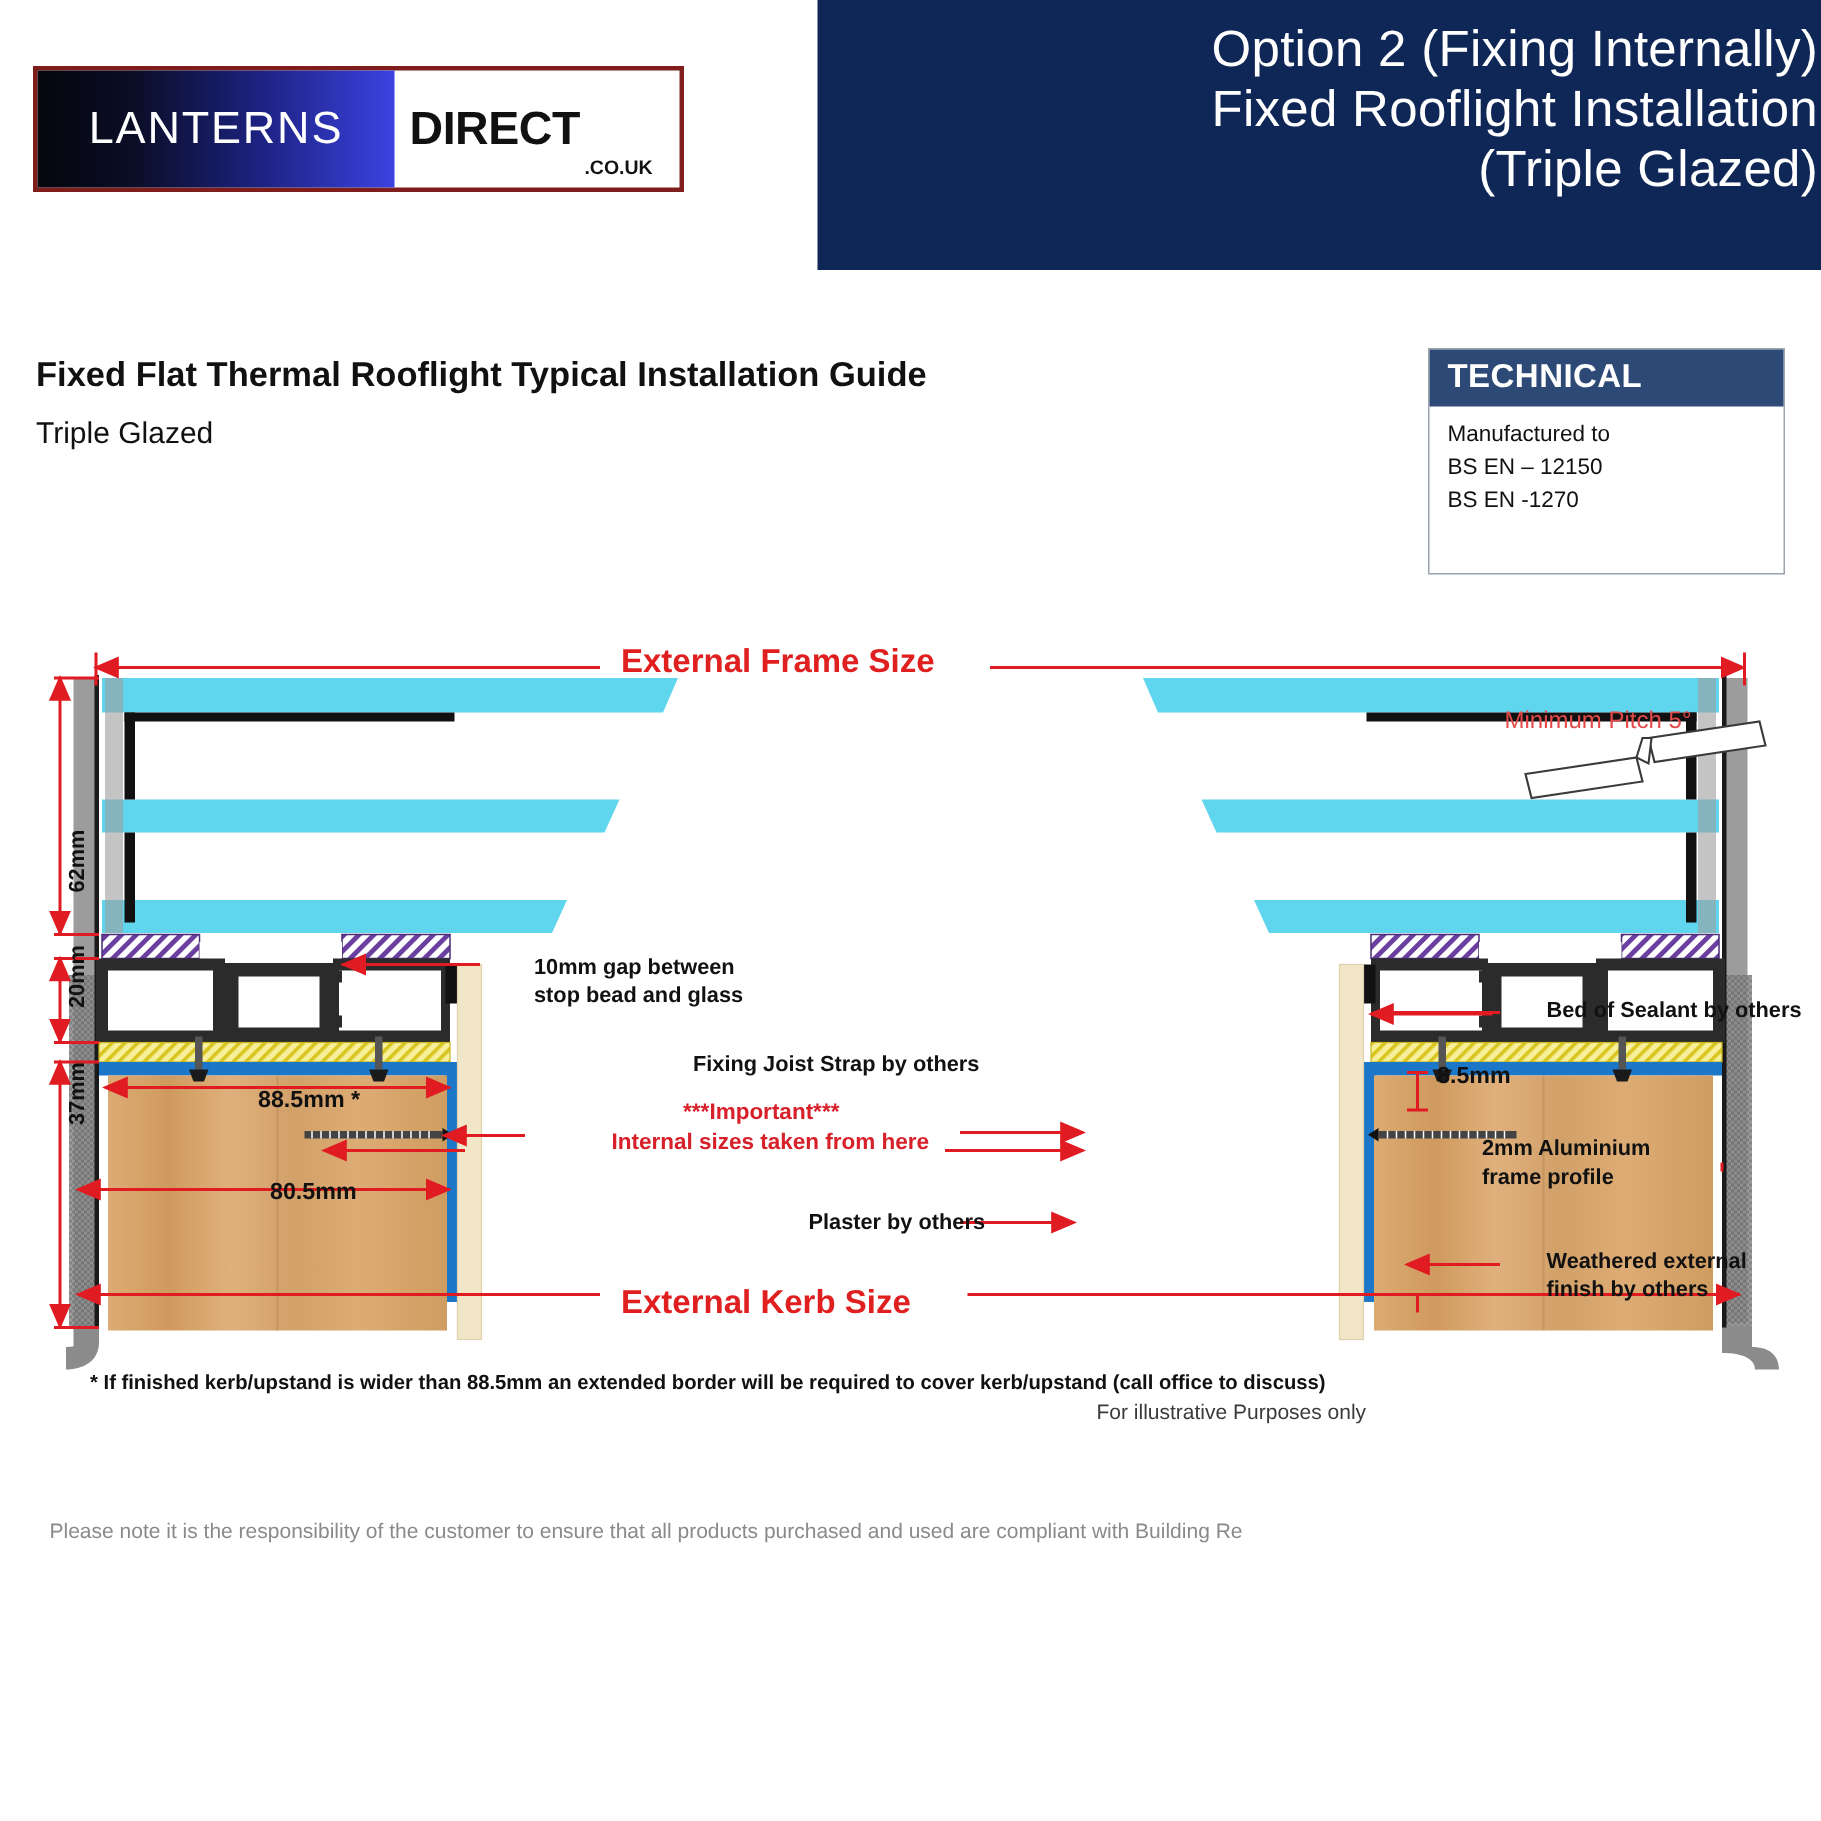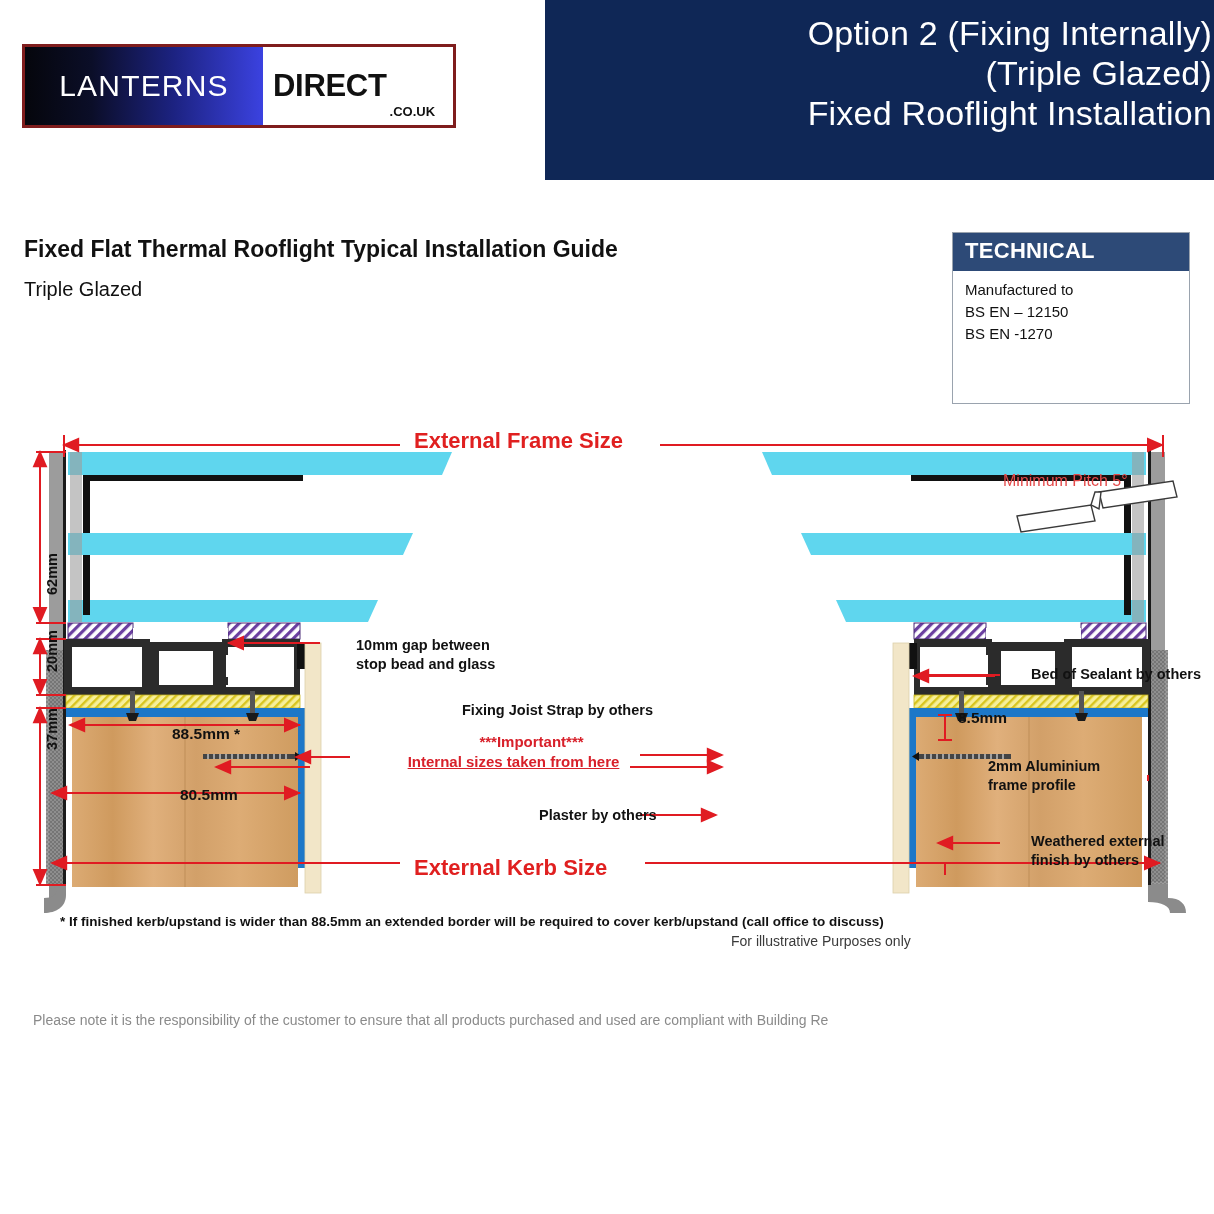--- a/index.html
+++ b/index.html
@@ -37,21 +37,21 @@
     flex:1;display:flex;align-items:center;justify-content:flex-start;padding-left:10px;
   }
   .logo-right .direct{font-size:31px;font-weight:bold;color:#111;letter-spacing:-.3px;}
   .logo-right .couk{font-size:13px;font-weight:bold;color:#111;margin-left:3px;align-self:flex-end;margin-bottom:6px;}
 
   
   .doc-title{position:absolute;left:24px;top:236px;font-size:23px;font-weight:bold;color:#111;}
   .doc-sub{position:absolute;left:24px;top:278px;font-size:20px;color:#111;}
 
   
-  .tech-box{position:absolute;left:952px;top:232px;width:238px;height:172px;border:1px solid #9aa3ae;background:#fff;box-sizing:border-box;}
+  .tech-box{position:absolute;left:952px;top:232px;width:238px;height:151px;border:1px solid #9aa3ae;background:#fff;box-sizing:border-box;}
   .tech-head{background:#2d4a77;color:#fff;font-size:22px;font-weight:bold;padding:5px 12px 7px;letter-spacing:.3px;}
   .tech-body{padding:8px 12px 6px;font-size:15px;line-height:1.45;color:#111;}
 
   
   .diagram{position:absolute;left:0;top:395px;width:1214px;height:580px;}
   .diagram svg{display:block;}
 
   
   .lbl{position:absolute;font-size:14.5px;font-weight:bold;color:#111;line-height:1.32;white-space:pre-line;margin-left:28px;}
   .lbl-red{position:absolute;font-size:15px;font-weight:bold;color:#d8202a;line-height:1.32;text-align:center;}
@@ -65,22 +65,22 @@
   .disclaimer{position:absolute;left:33px;top:1012px;font-size:14px;color:#8a8a8a;}
 </style>
 </head>
 <body>
 
 <div class="page">
 
   <div class="header-band"></div>
   <div class="header-title">
     <div>Option 2 (Fixing Internally)</div>
+    <div>Fixed Rooflight Installation</div>
     <div>(Triple Glazed)</div>
-    <div>Fixed Rooflight Installation</div>
   </div>
 
   <div class="logo-box">
     <div class="logo-left">
       <span>LANTERNS</span>
     </div>
     <div class="logo-right">
       <span class="direct">DIRECT</span>
       <span class="couk">.CO.UK</span>
     </div>
@@ -345,22 +345,22 @@
   <div class="dim-v" style="left:44px;top:672px;">20mm</div>
   <div class="dim-v" style="left:44px;top:750px;">37mm</div>
 
   <div class="dim" style="left:172px;top:708px;margin-top:17px;">88.5mm  *</div>
   <div class="dim" style="left:180px;top:786px;">80.5mm</div>
   <div class="dim" style="left:958px;top:709px;">8.5mm</div>
 
   <div class="lbl" style="left:328px;top:636px;">10mm gap between
 stop bead and glass</div>
   <div class="lbl" style="left:434px;top:701px;">Fixing Joist Strap by others</div>
-  <div class="lbl-red" style="left:424px;top:732px;width:215px;">***Important***</div>
-  <div class="lbl-red" style="left:406px;top:752px;width:215px;text-decoration:underline;">Internal sizes taken from here</div>
+  <div class="lbl-red" style="left:400px;top:732px;width:215px;">***Important***</div>
+  <div class="lbl-red" style="left:406px;top:752px;width:215px;">Internal sizes taken from here</div>
   <div class="lbl" style="left:511px;top:806px;">Plaster by others</div>
 
   <div class="lbl" style="left:1003px;top:665px;">Bed of Sealant by others</div>
   <div class="lbl" style="left:960px;top:757px;">2mm Aluminium
 frame profile</div>
   <div class="lbl" style="left:1003px;top:832px;">Weathered external
 finish by others</div>
 
   <div class="pitch-lbl" style="left:1003px;top:472px;">Minimum Pitch 5°</div>
 

